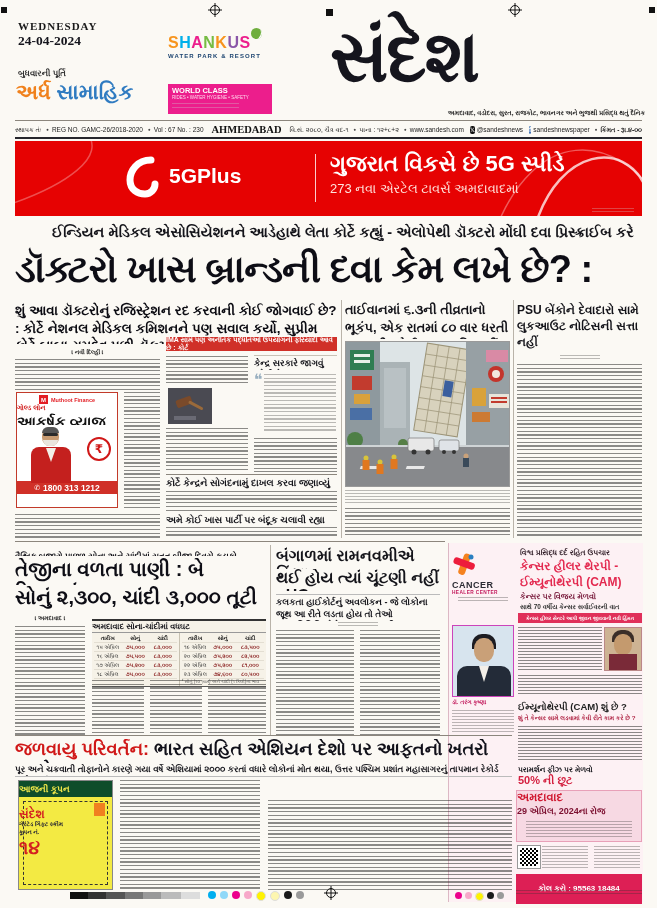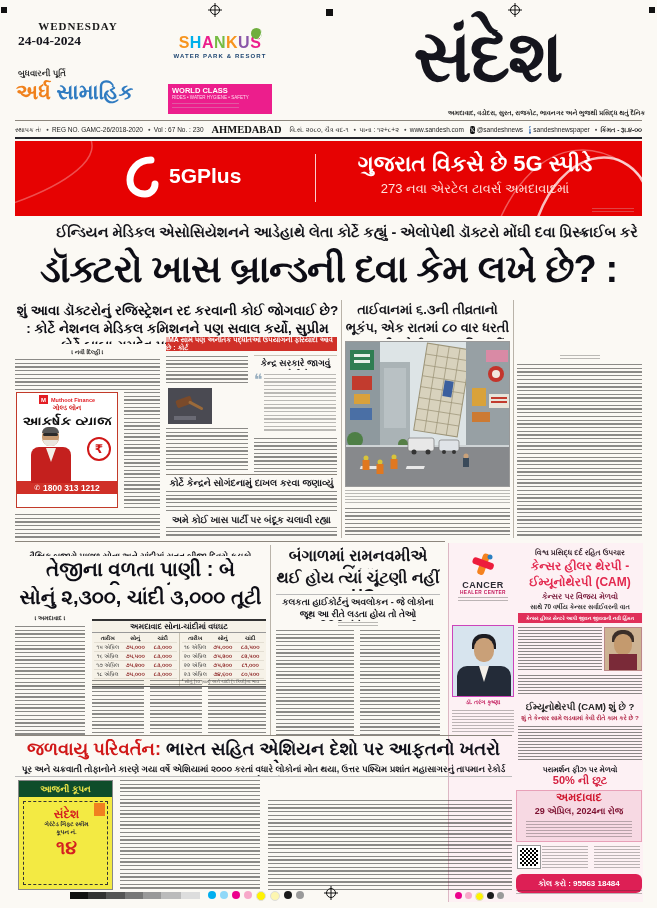--- a/index.html
+++ b/index.html
@@ -1,19 +1,19 @@
 <!DOCTYPE html>
 <html><head>
 <meta charset="utf-8">
 <style>
   html,body{margin:0;padding:0;background:#9a9a9a;}
   .page{position:relative;width:657px;height:908px;background:#fbf9f4;overflow:hidden;
         font-family:"Liberation Sans","DejaVu Sans",sans-serif;color:#14141a;margin:0 auto;}
   .abs{position:absolute;}
-  .ctr{text-align:center;}
+  .ctr{}
   .clip{overflow:hidden;}
   .serif{font-family:"Liberation Serif","DejaVu Serif",serif;}
   .sim{background-image:repeating-linear-gradient(#30302e 0px,#30302e 1.3px,transparent 1.3px,transparent 3.7px);opacity:.55;}
   .sim.light{opacity:.32;}
   .sim.tiny{background-image:repeating-linear-gradient(#30302e 0px,#30302e 1px,transparent 1px,transparent 3px);}
   .hrule{position:absolute;height:1px;background:#8c867d;}
   .vrule{position:absolute;width:1px;background:#b9b3a9;}
   .redstrip{background:#d03028;color:#fff;font-weight:bold;display:flex;align-items:center;justify-content:center;overflow:hidden;}
   .dateline{font-size:6px;font-weight:bold;color:#222;text-align:center;}
   .mark-sq{position:absolute;background:#111;}
@@ -48,21 +48,21 @@
       <circle cx="7" cy="7" r="4.5"></circle>
       <line x1="7" y1="0" x2="7" y2="14"></line>
       <line x1="0" y1="7" x2="14" y2="7"></line>
     </svg>
   <svg class="abs crosshair" style="left:324px;top:886px;" width="14" height="14">
       <circle cx="7" cy="7" r="4.5"></circle>
       <line x1="7" y1="0" x2="7" y2="14"></line>
       <line x1="0" y1="7" x2="14" y2="7"></line>
     </svg>
 
-  <div class="abs serif" style="left:18px;top:20px;width:120px;font-size:11px;font-weight:bold;letter-spacing:1px;color:#1a1a1a;text-align:center;">WEDNESDAY</div>
+  <div class="abs serif" style="left:18px;top:20px;width:120px;font-size:11px;font-weight:bold;letter-spacing:1px;color:#1a1a1a;">WEDNESDAY</div>
   <div class="abs serif" style="left:18px;top:33px;width:120px;font-size:13.5px;font-weight:bold;color:#15151d;">24-04-2024</div>
   <div class="abs clip" style="left:18px;top:68px;width:120px;height:11px;font-size:8.5px;font-weight:bold;color:#333;">બુધવારની પૂર્તિ</div>
   <div class="abs clip" style="left:16px;top:80px;width:150px;height:28px;font-size:21px;font-weight:900;">
     <span style="color:#f0811c;">અર્ધ</span>
     <span style="color:#2f7bc1;">સામાહિક</span>
   </div>
 
   <div class="abs ctr" style="left:168px;top:34px;width:104px;">
     <div style="position:relative;font-size:16px;letter-spacing:.5px;"><span class="ltr l0">S</span><span class="ltr l1">H</span><span class="ltr l2">A</span><span class="ltr l3">N</span><span class="ltr l4">K</span><span class="ltr l5">U</span><span class="ltr l6">S</span></div>
     <div class="abs" style="right:10px;top:-6px;width:11px;height:11px;border-radius:50%;background:#6fae3d;box-shadow:-3px -1px 0 -2px #fff inset;"></div>
@@ -223,20 +223,21 @@
         <circle cx="120" cy="114" r="2.5" fill="#caa27a"></circle>
           <rect x="117" y="116" width="6" height="9" fill="#3a4a5a"></rect>
       </g>
     </svg>
   </div>
   <div class="sim tiny light abs" style="left:345px;top:490px;width:165px;height:14px;"></div>
   <div class="sim abs" style="left:345px;top:508px;width:165px;height:30px;"></div>
 
   <div class="vrule" style="left:513px;top:300px;height:238px;"></div>
 
+  <div class="abs ctr clip" style="left:517px;top:302px;width:125px;height:50px;font-size:12px;line-height:1.35;font-weight:800;">PSU બેંકોને દેવાદારો સામે લુકઆઉટ નોટિસની સત્તા નહીં</div>
   <div class="sim tiny light abs" style="left:560px;top:355px;width:40px;height:5px;"></div>
   <div class="sim abs" style="left:517px;top:364px;width:125px;height:174px;"></div>
 
   <div class="hrule" style="left:15px;top:541px;width:430px;"></div>
 
   <div class="abs ctr clip" style="left:15px;top:545px;width:251px;height:11px;">
     <span style="font-size:8.5px;font-weight:800;border-bottom:1px solid #333;">વૈશ્વિક બજારો પાછળ સોના અને ચાંદીમાં સતત બીજા દિવસે કડાકો</span>
   </div>
   <div class="abs ctr clip" style="left:15px;top:558px;width:251px;height:27px;font-size:20px;font-weight:900;color:#0d0d15;">તેજીના વળતા પાણી : બે દિવસમાં</div>
   <div class="abs ctr clip" style="left:15px;top:586px;width:251px;height:27px;font-size:20px;font-weight:900;color:#0d0d15;">સોનું ૨,૩૦૦, ચાંદી ૩,૦૦૦ તૂટી</div>
@@ -363,21 +364,21 @@
   <div class="abs clip" style="left:516px;top:790px;width:126px;height:52px;background:#f7d9e3;border:1px solid #e8a0b8;box-sizing:border-box;">
     <div class="ctr clip" style="font-size:11.5px;font-weight:900;color:#d01830;height:15px;margin-top:0;">અમદાવાદ</div>
     <div class="ctr clip" style="font-size:9px;font-weight:900;color:#7c1030;height:12px;">29 એપ્રિલ, 2024ના રોજ</div>
     <div class="sim tiny light" style="height:16px;width:86%;margin:3px auto 0;"></div>
   </div>
   <div class="abs" style="left:516px;top:846px;width:126px;height:24px;">
     <div class="qr abs" style="left:2px;top:0;width:18px;height:18px;"></div>
     <div class="sim tiny light abs" style="left:26px;top:0;width:46px;height:22px;"></div>
     <div class="sim tiny light abs" style="left:78px;top:0;width:46px;height:22px;"></div>
   </div>
-  <div class="redstrip abs" style="left:516px;top:874px;width:126px;height:19px;font-size:8px;background:#dd1f55;border-radius:6px;">કોલ કરો : 95563 18484</div>
+  <div class="redstrip abs" style="left:516px;top:874px;width:126px;height:30px;font-size:8px;background:#dd1f55;">કોલ કરો : 95563 18484</div>
   <div class="sim tiny light abs" style="left:516px;top:890px;width:126px;height:6px;"></div>
 
   <div class="hrule" style="left:15px;top:735px;width:497px;"></div>
   <div class="abs ctr clip" style="left:15px;top:739px;width:497px;height:24px;font-size:18px;font-weight:900;">
     <span style="color:#d01818;">જળવાયુ પરિવર્તન:</span>
     <span style="color:#11111a;">ભારત સહિત એશિયન દેશો પર આફતનો ખતરો વધ્યો</span>
   </div>
   <div class="abs ctr clip" style="left:15px;top:764px;width:497px;height:12px;font-size:8.8px;font-weight:800;border-bottom:1px solid #bbb;">પૂર અને ચક્રવાતી તોફાનોને કારણે ગયા વર્ષે એશિયામાં ૨૦૦૦ કરતાં વધારે લોકોનાં મોત થયા, ઉત્તર પશ્ચિમ પ્રશાંત મહાસાગરનું તાપમાન રેકોર્ડ સ્તરે વધ્યું</div>
 
   <div class="abs" style="left:18px;top:780px;width:95px;height:110px;border:1px solid #888;background:#f3ea43;box-sizing:border-box;">

